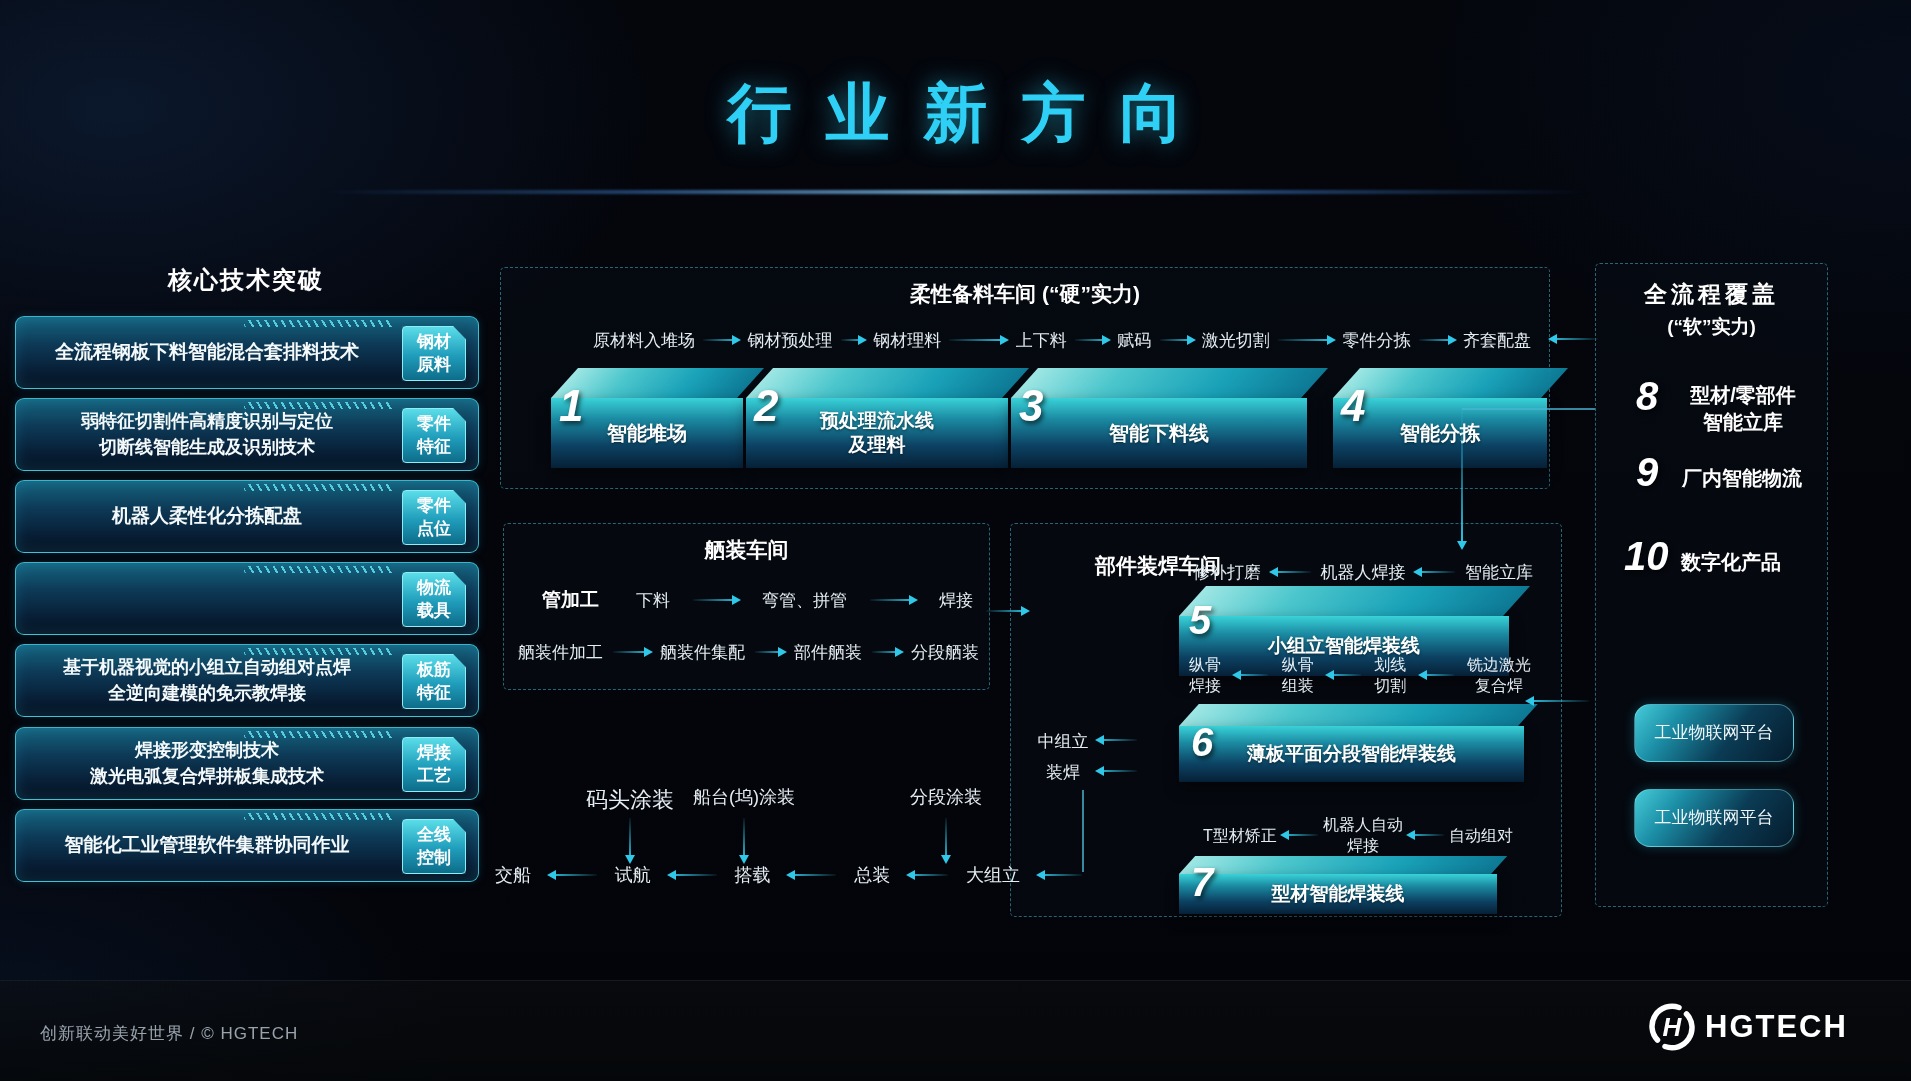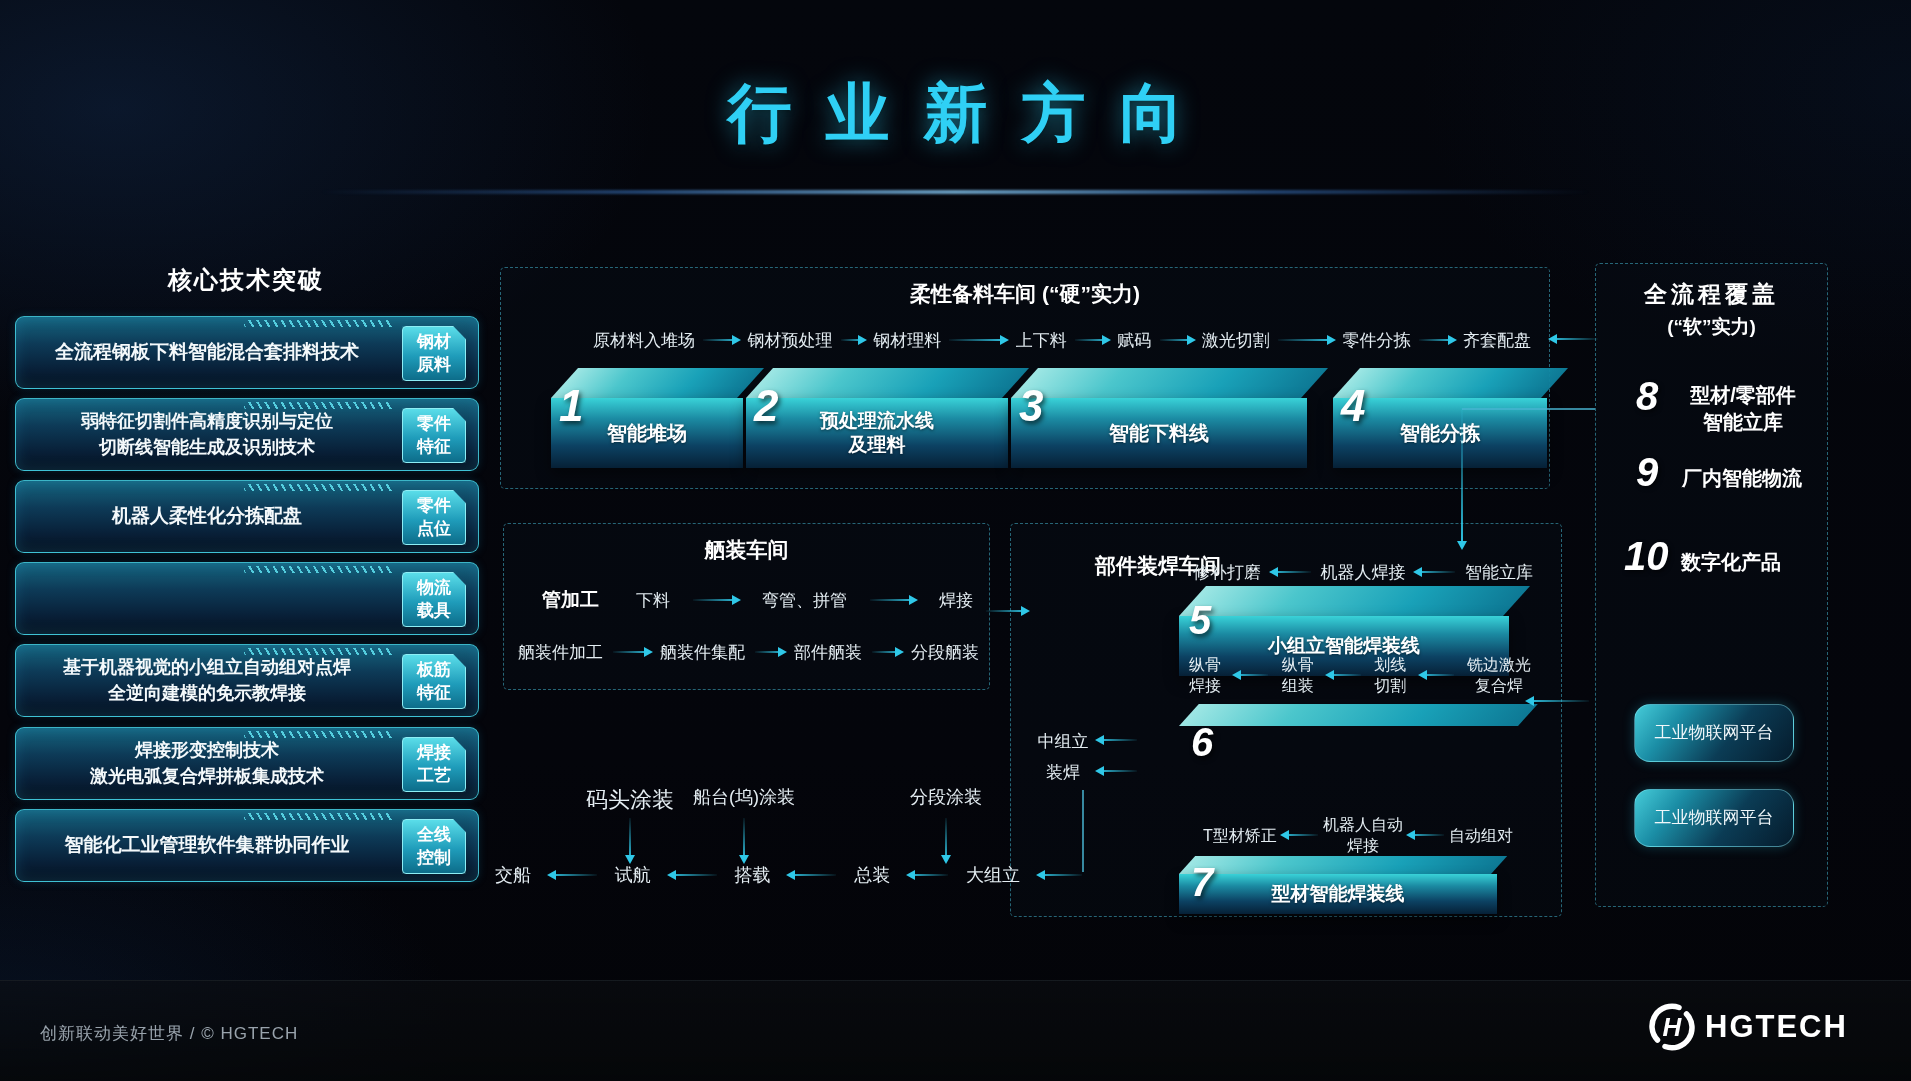--- a/index.html
+++ b/index.html
@@ -236,20 +236,23 @@
 组装</span>
       <span class="arr arr-l" style="width:34px"></span>
       <span class="fl2" data-bind="asm.s6.steps.2">划线
 切割</span>
       <span class="arr arr-l" style="width:34px"></span>
       <span class="fl2" data-bind="asm.s6.steps.3">铣边激光
 复合焊</span>
     </div>
     <div class="box3d" style="left:168px;top:180px;width:345px;height:78px">
       <div class="btop" style="height:22px"></div>
+      <div class="bfront" style="top:22px">
+        <div class="blabel" style="font-size:19px" data-bind="asm.s6.label">薄板平面分段智能焊装线</div>
+      </div>
       <div class="bnum" style="left:12px;top:18px;font-size:40px" data-bind="asm.s6.num">6</div>
     </div>
 
     <div class="abs" style="left:22px;top:202px;width:60px;text-align:center;font-size:17px;color:#e4edf2;line-height:31px" data-bind="asm.side">中组立
 装焊</div>
     <span class="arr arr-l" style="position:absolute;left:86px;top:215px;width:40px"></span>
     <span class="arr arr-l" style="position:absolute;left:86px;top:246px;width:40px"></span>
 
     <div class="flowrow" style="left:192px;right:48px;top:288px;height:46px">
       <span class="fl2" data-bind="asm.s7.steps.0">T型材矫正</span>

